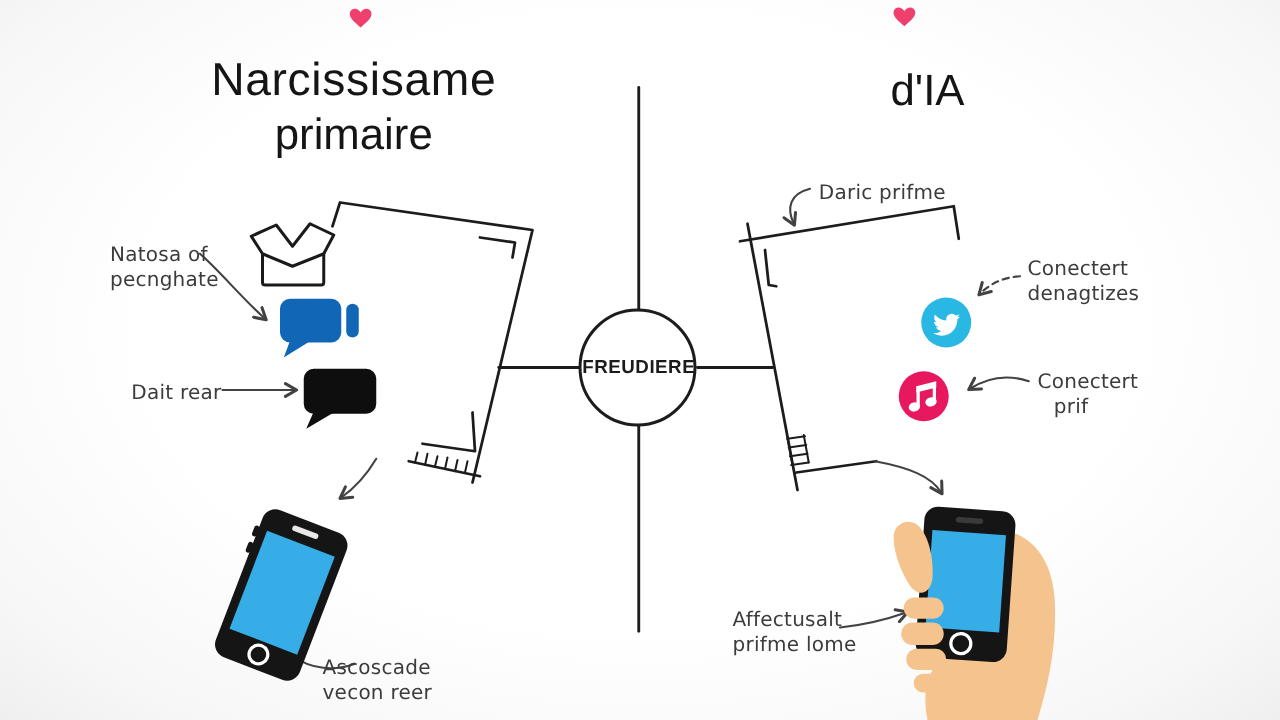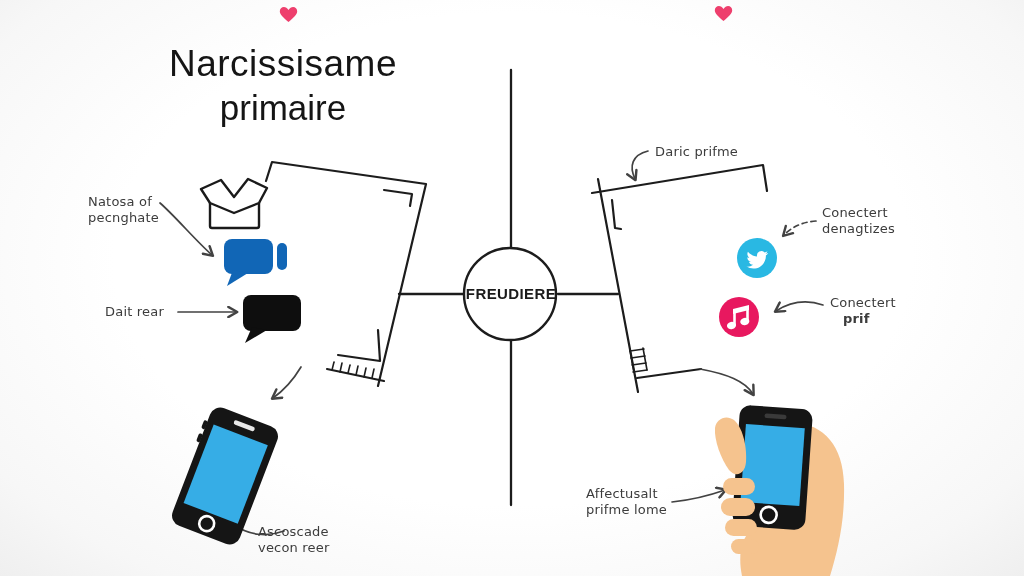--- a/index.html
+++ b/index.html
@@ -14,24 +14,24 @@
     font-family:"Liberation Sans", sans-serif;
   }
   .title .big{display:block;font-size:37px;font-weight:400;letter-spacing:.5px;line-height:1.0;}
   .title .sub{display:block;font-size:35px;font-weight:400;margin-top:6px;}
   .hub-label{
     position:absolute;left:464px;top:285px;width:94px;text-align:center;
     font-size:15px;font-weight:700;letter-spacing:.4px;color:#1b1b1b;
   }
   .ann{
     position:absolute;font-family:"DejaVu Sans", sans-serif;
-    font-size:13px;color:#3c3c3c;line-height:1.22;letter-spacing:.2px;
+    font-size:16px;color:#3c3c3c;line-height:1.22;letter-spacing:.2px;
   }
   .ann span{display:block;}
-  .ann.center2 span:nth-child(2){padding-left:13px;font-weight:bold;}
+  .ann.center2 span:nth-child(2){padding-left:13px;}
 </style>
 </head>
 <body>
 
 <div class="canvas">
 
   <svg class="layer" width="1024" height="576" viewBox="0 0 1024 576">
     <defs>
       <marker id="arrow" viewBox="0 0 10 10" refX="7.5" refY="5" markerWidth="7.5" markerHeight="7.5" orient="auto-start-reverse">
         <path d="M1.5 1 L8.5 5 L1.5 9" fill="none" stroke="#424242" stroke-width="1.9" stroke-linecap="round" stroke-linejoin="round"></path>
@@ -151,20 +151,21 @@
     </g>
 
     <circle cx="510" cy="294" r="46" fill="#ffffff" stroke="#1c1c1c" stroke-width="2.4"></circle>
   </svg>
 
   <div class="title" style="left:153px;top:45px;width:260px;">
     <span class="big">Narcissisame</span>
     <span class="sub">primaire</span>
   </div>
   <div class="title" style="left:612px;top:47px;width:260px;">
+    <span class="sub">d'IA</span>
   </div>
 
   <div class="hub-label">FREUDIERE</div>
 
   <div class="ann" style="left:88px;top:194px;">
     <span>Natosa of</span>
     <span>pecnghate</span>
   </div>
   <div class="ann" style="left:105px;top:304px;">
     <span>Dait rear</span>

